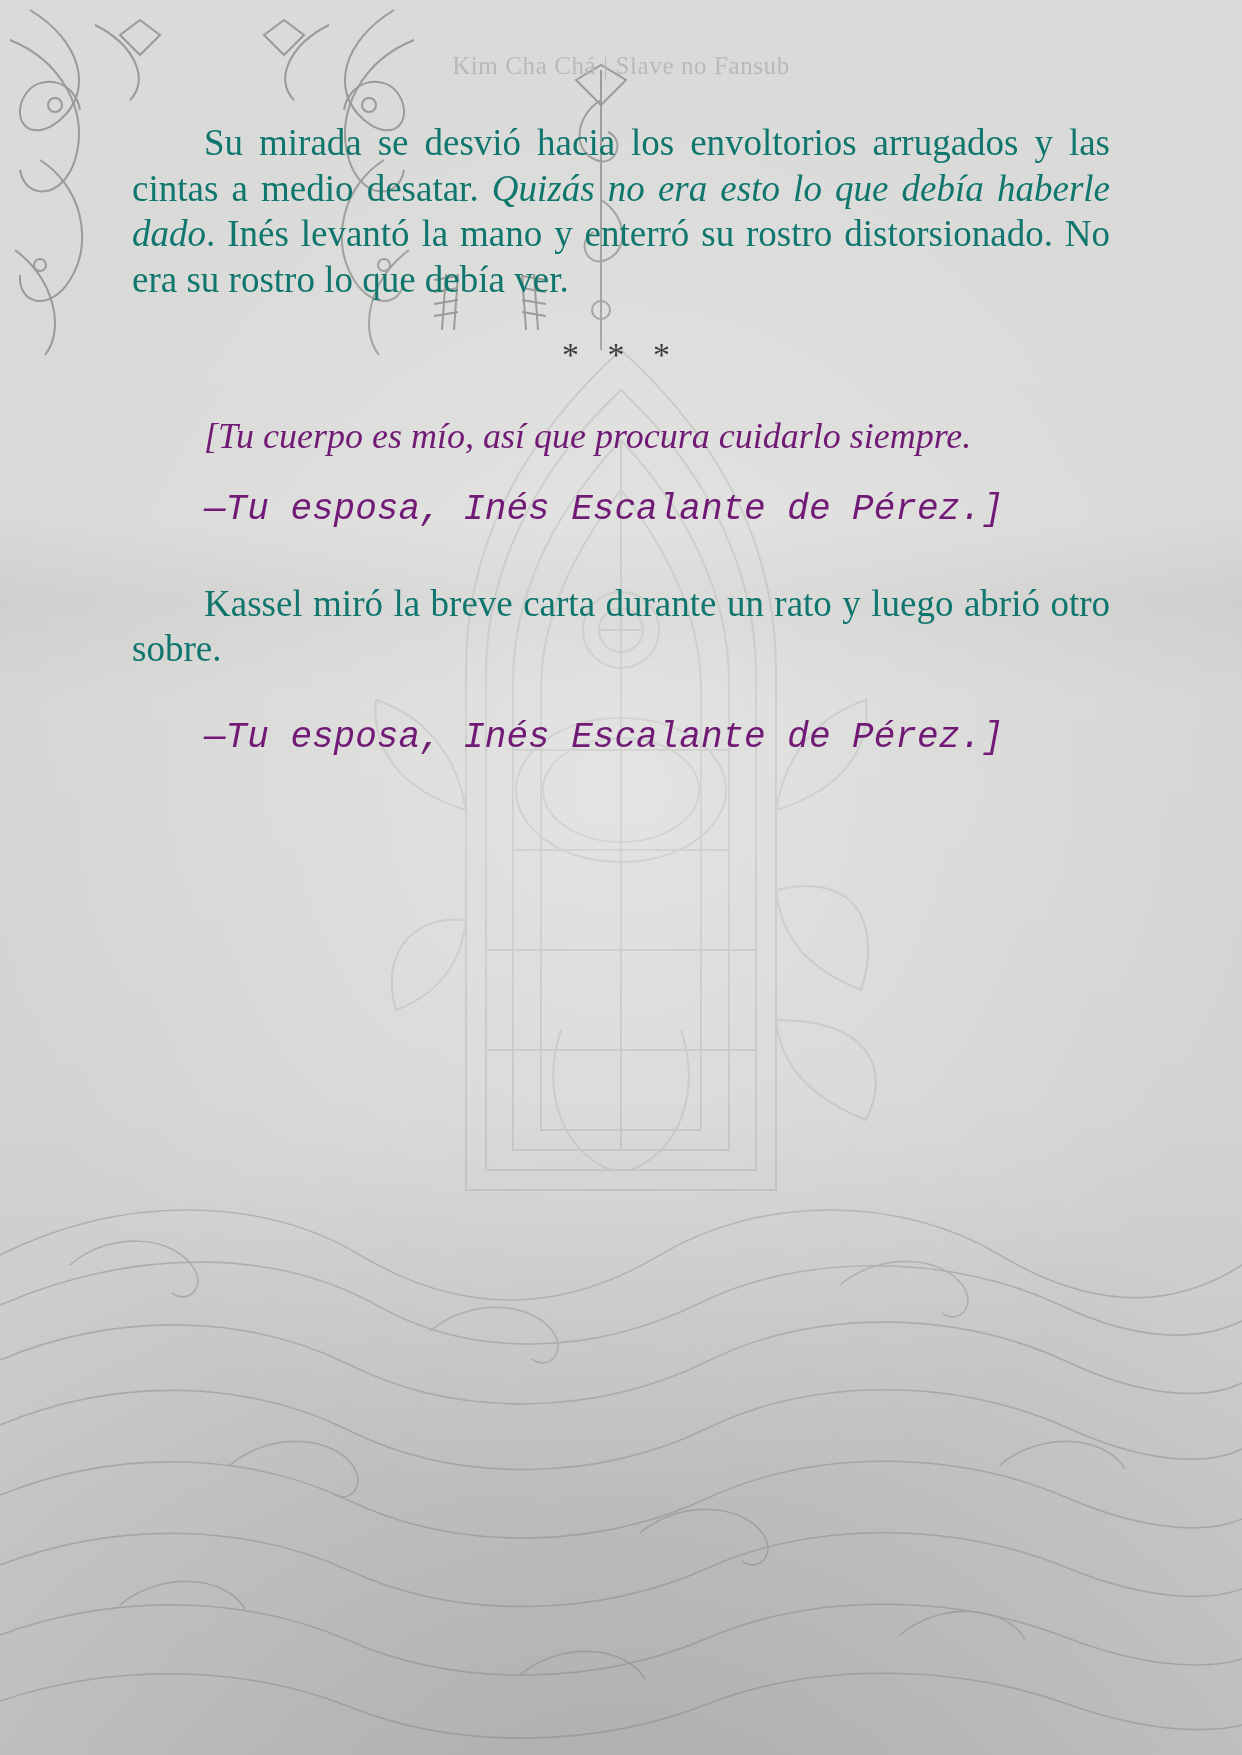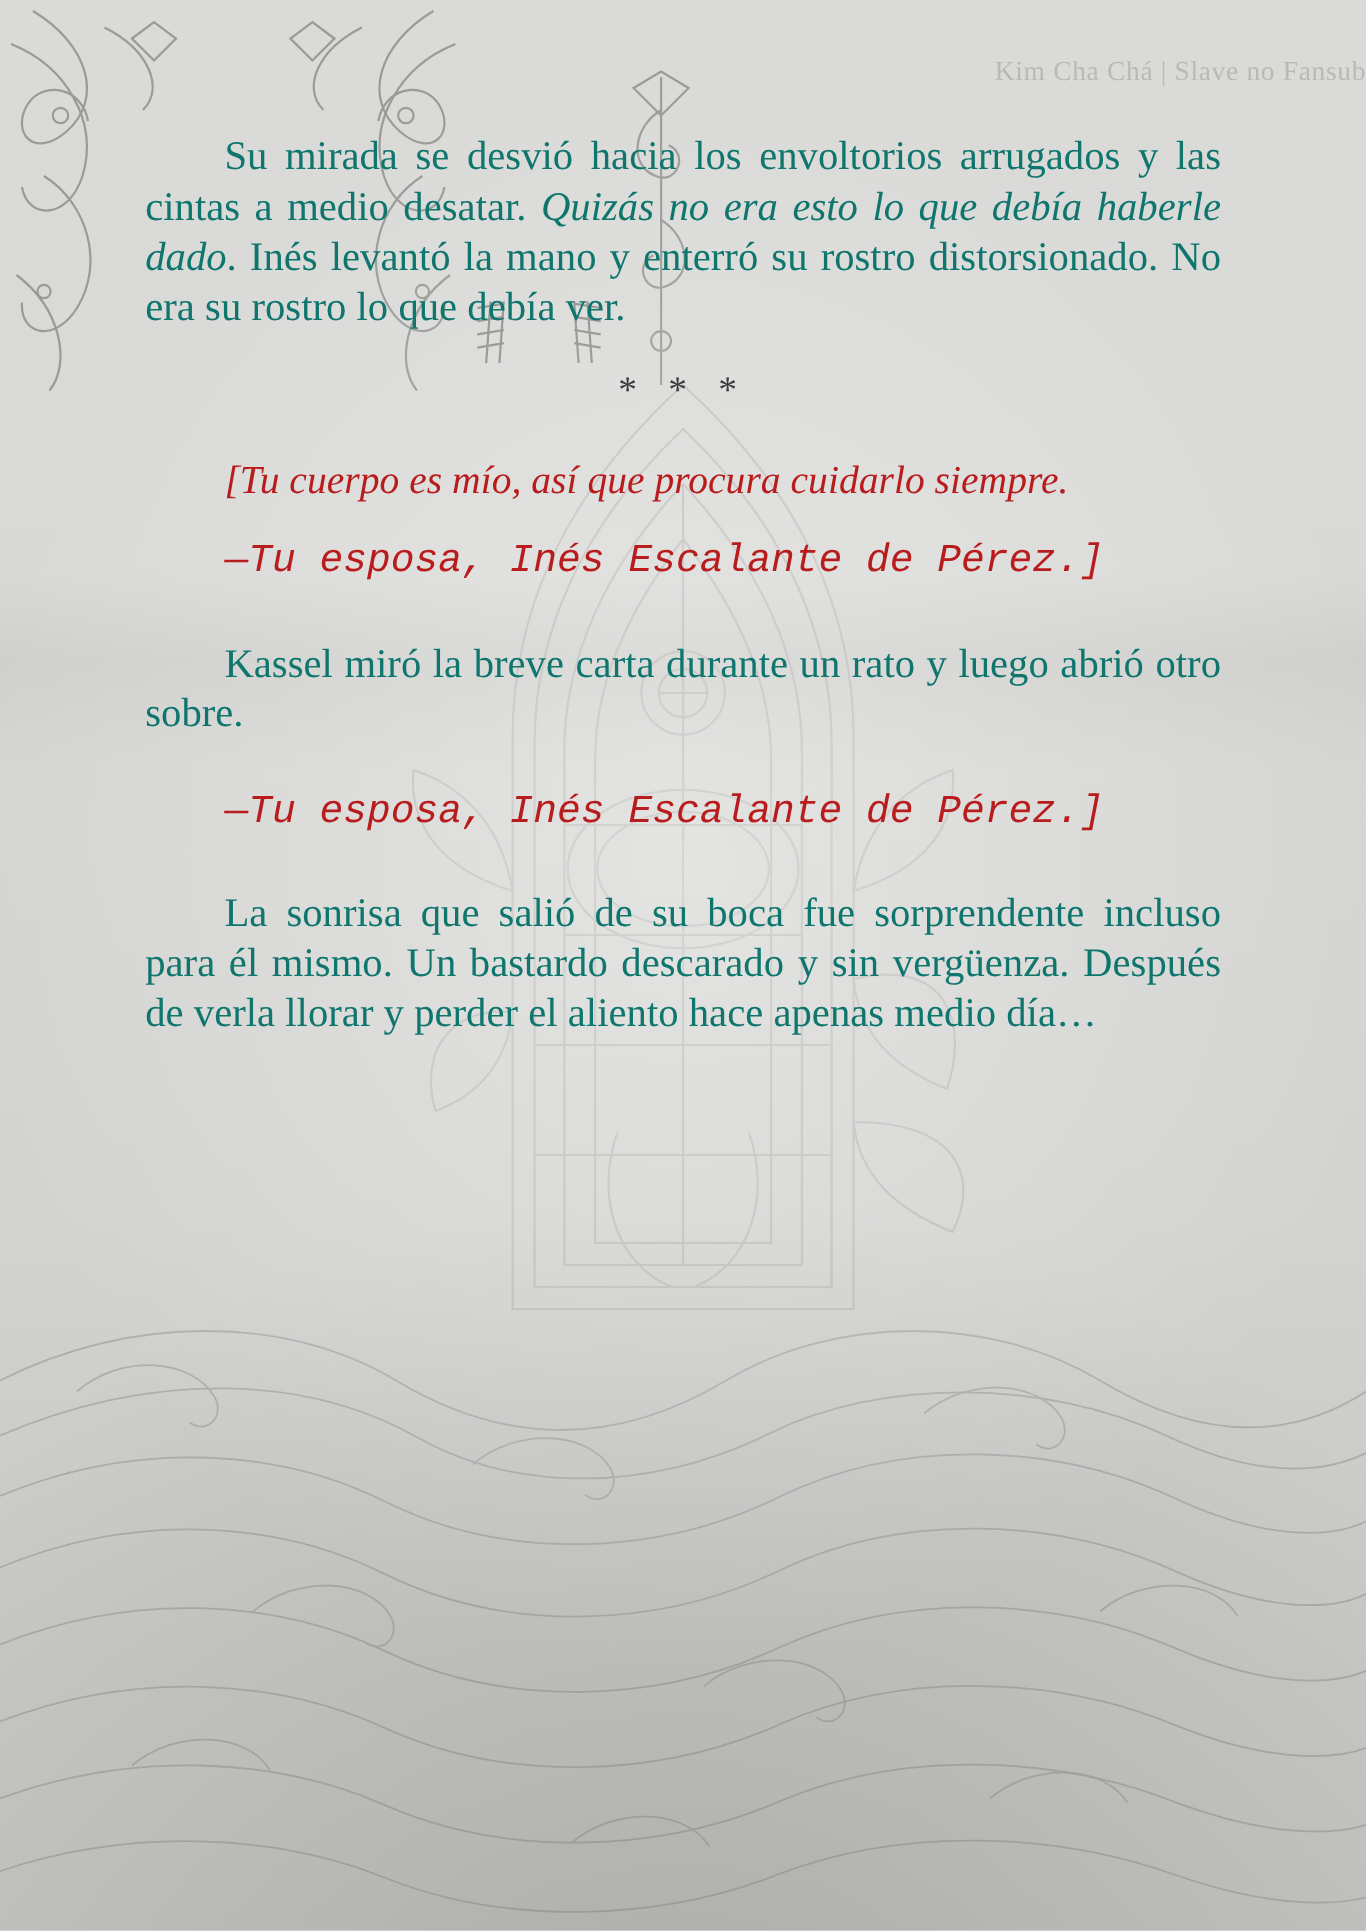--- a/index.html
+++ b/index.html
@@ -67,21 +67,21 @@
     height: 1755px;
     box-sizing: border-box;
     padding: 0 132px;
   }
 
   .running-head {
     position: absolute;
     top: 52px;
     left: 0;
     width: 1242px;
-    text-align: right;
+    text-align: center;
     font-size: 25px;
     letter-spacing: 0.6px;
     color: #b9b9b7;
     font-family: "Liberation Serif", serif;
   }
 
   .body-text {
     position: absolute;
     top: 120px;
     left: 132px;
@@ -108,21 +108,21 @@
     text-align: center;
     font-size: 34px;
     letter-spacing: 10px;
     color: #3b3b3b;
   }
 
   p.letter {
     margin: 0 0 30px 0;
     font-size: 36px;
     line-height: 1.23;
-    color: #b91c1c;
+    color: #701a75;
     font-style: italic;
     text-align: justify;
     text-indent: 72px;
     font-family: "Liberation Serif", serif;
   }
   p.letter.sig {
     margin-bottom: 48px;
     font-family: Liberation Mono, monospace;
   }
 
@@ -244,16 +244,15 @@
 
     <p class="letter">[Tu cuerpo es mío, así que procura cuidarlo siempre.</p>
     <p class="letter sig">—Tu esposa, Inés Escalante de Pérez.]</p>
 
     <p class="para">Kassel miró la breve carta durante un rato y luego abrió otro sobre.</p>
 
     <div class="spacer-sm"></div>
 
     <p class="letter sig">—Tu esposa, Inés Escalante de Pérez.]</p>
 
-    <p class="para">La sonrisa que salió de su boca fue sorprendente incluso para él mismo. Un bastardo descarado y sin vergüenza. Después de verla llorar y perder el aliento hace apenas medio día…</p>
 
   </div>
 </div>
 
 </body></html>

